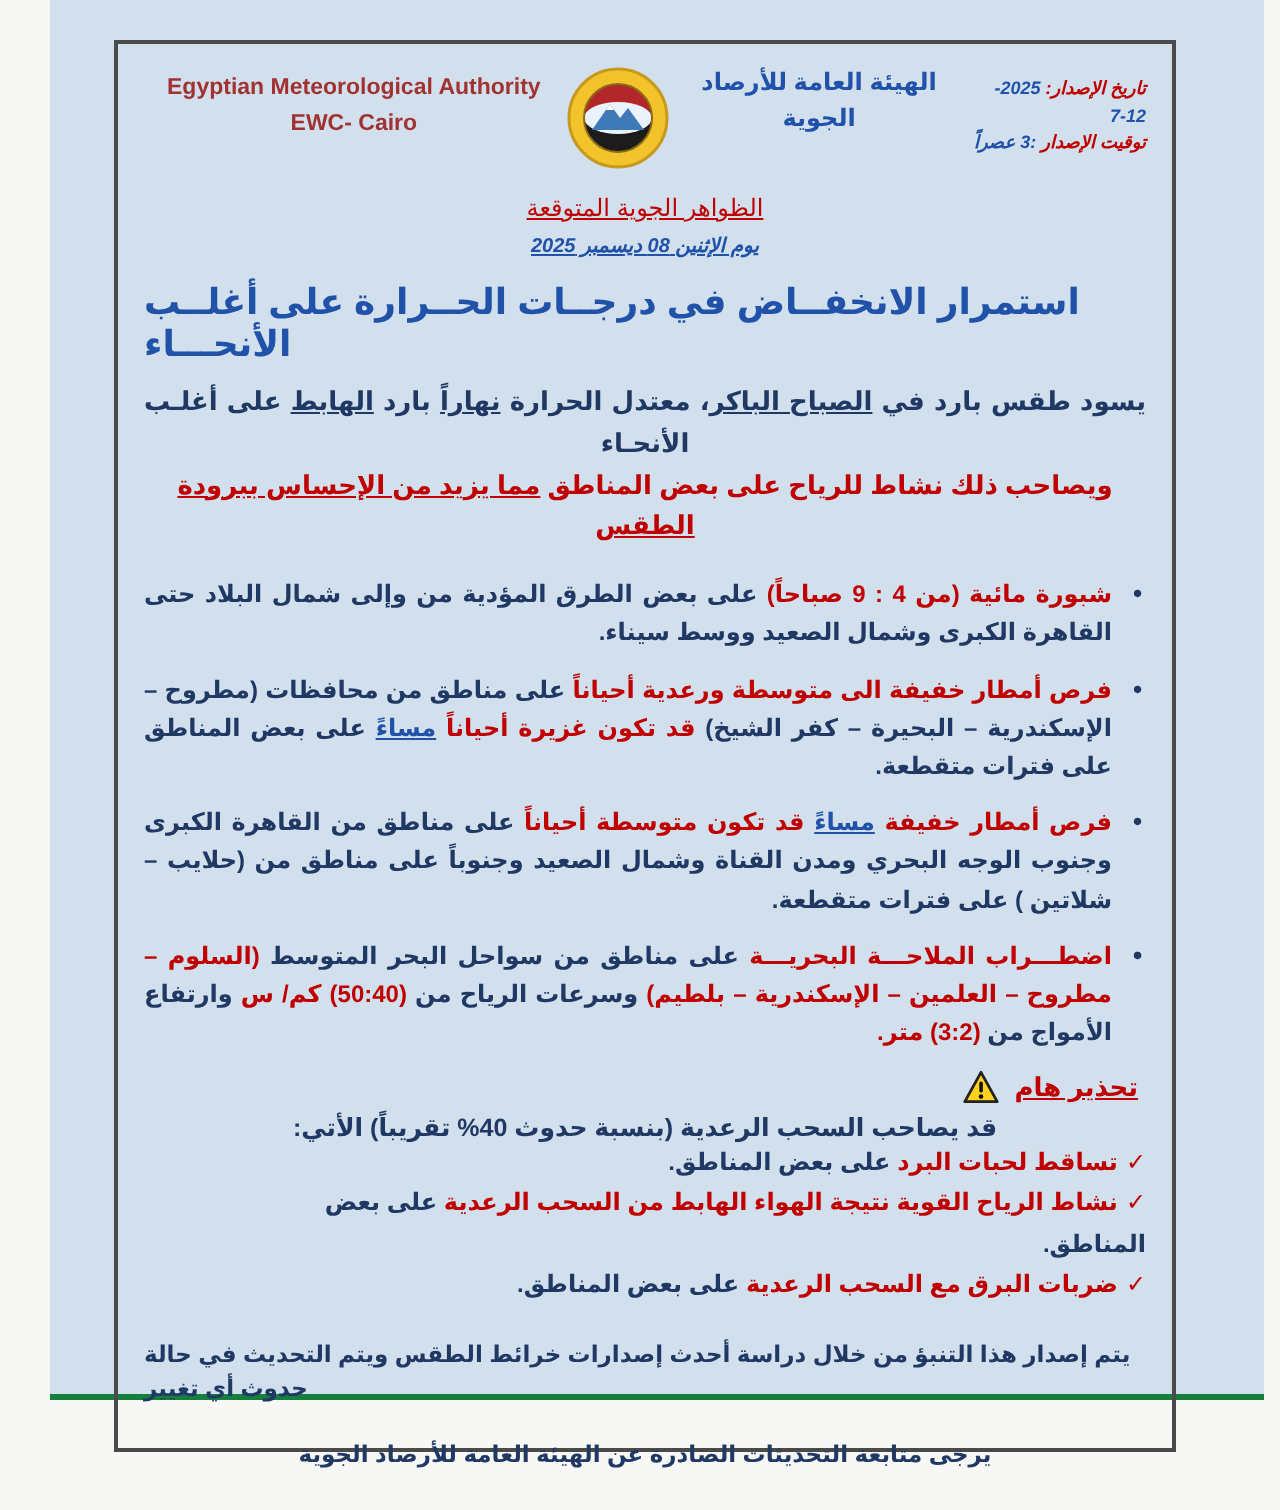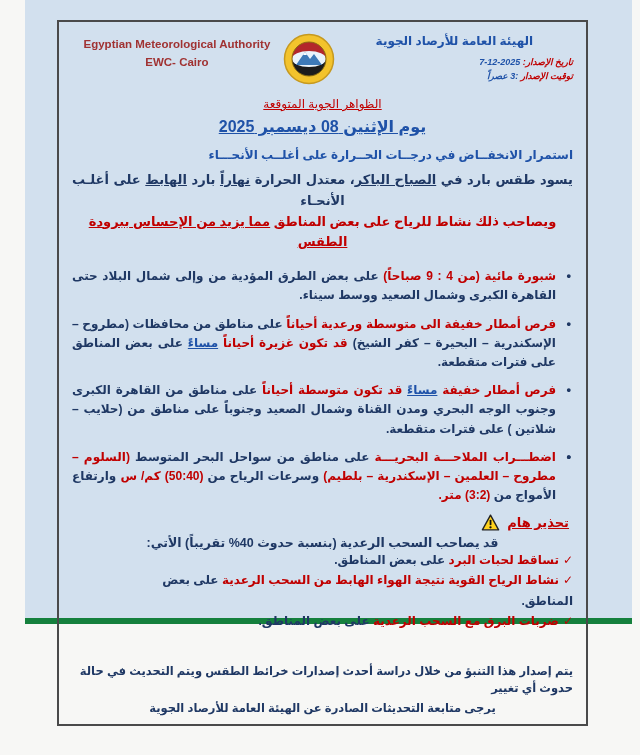--- a/index.html
+++ b/index.html
@@ -7,43 +7,43 @@
     --navy:#1F3864;
     --blue:#1F52A8;
     --enred:#A03232;
     --bg:#D2E0EE;
     --frame:#4A4A4A;
   }
   *{margin:0;padding:0;box-sizing:border-box;}
   html,body{width:640px;height:755px;overflow:hidden;background:#F7F7F5;}
   body{font-family:"Liberation Sans","DejaVu Sans",sans-serif;}
   .page{
-    position:absolute;left:25px;top:0;width:607px;height:624px;
+    position:absolute;left:25px;top:0;width:607px;height:700px;
     background:var(--bg);
-    border-bottom:6px solid #15803d;
+    border-bottom:3px solid #15803d;
   }
   .frame{
     position:absolute;left:32px;top:20px;width:531px;height:706px;
     border:2px solid var(--frame);
     direction:rtl;
     padding:0 13px;
   }
   
   .header{direction:ltr;display:flex;align-items:flex-start;padding-top:10px;height:74px;}
   .h-left{flex:1.15;text-align:center;color:var(--enred);font-weight:bold;font-size:11.5px;line-height:1.55;padding-top:4px;}
   .h-logo{width:54px;display:flex;justify-content:center;padding-top:1px;}
-  .h-right{flex:1.3;display:flex;flex-direction:column;}
+  .h-right{flex:1.3;display:flex;flex-direction:row;}
   .ar-org{ text-align:center;color:var(--blue);font-weight:bold;font-size:12px;line-height:1.5;direction:rtl;}
   .dates{direction:rtl;text-align:right;font-size:9px;font-weight:bold;line-height:1.5;margin-top:6px;padding-left:2px;font-style:italic;}
   .dates .lbl{color:var(--red);}
   .dates .val{color:var(--blue);}
   
   .t1{text-align:center;color:var(--red);font-weight:normal;font-size:12px;text-decoration:underline;margin-top:1px;}
-  .t2{text-align:center;color:var(--blue);font-weight:bold;font-size:16px;text-decoration:underline;margin-top:6px;}
-  .t3{text-align:right;color:var(--blue);font-weight:bold;font-size:12px;margin-top:12px;}
+  .t2{text-align:center;color:var(--blue);font-weight:bold;font-size:10px;text-decoration:underline;margin-top:6px;font-style:italic;}
+  .t3{text-align:left;color:var(--blue);font-weight:bold;font-size:18px;margin-top:12px;}
   
   .para{margin-top:8px;font-size:13px;font-weight:bold;line-height:1.6;}
   .para .pl1{text-align:justify;text-align-last:center;}
   .para .pl2{text-align:center;}
   
   .sg-r{color:var(--red);}
   .sg-n{color:var(--navy);}
   .sg-ru{color:var(--red);text-decoration:underline;}
   .sg-nu{color:var(--navy);text-decoration:underline;}
   .sg-bu{color:var(--blue);text-decoration:underline;}
@@ -53,22 +53,22 @@
   .bullets li .mark{position:absolute;right:2px;top:-1px;color:var(--navy);font-size:13px;}
   
   .warn-head{display:flex;align-items:center;justify-content:flex-start;gap:7px;margin-top:3px;padding-right:4px;}
   .warn-head .wtitle{color:var(--red);font-weight:bold;font-size:13px;text-decoration:underline;}
   .warn-intro{text-align:center;color:var(--navy);font-weight:bold;font-size:12.5px;margin-top:4px;}
   .checks-wrap{text-align:left;padding-left:56px;}
   .checks-inner{display:inline-block;direction:rtl;text-align:right;}
   .checks-inner .citem{font-size:12px;font-weight:bold;line-height:1.68;text-align:right;}
   .checks-inner .cmark{color:var(--red);margin-left:4px;}
   
-  .f1{text-align:right;color:var(--navy);font-weight:bold;font-size:11.5px;margin-top:32px;line-height:1.5;}
-  .f2{text-align:center;color:var(--navy);font-weight:bold;font-size:11.5px;margin-top:4px;}
+  .f1{text-align:left;color:var(--navy);font-weight:bold;font-size:11.5px;margin-top:18px;line-height:1.5;}
+  .f2{text-align:center;color:var(--navy);font-weight:bold;font-size:11.5px;margin-top:16px;}
 </style>
 </head>
 <body>
 
 <div class="page">
   <div class="frame">
 
     <div class="header">
       <div class="h-left">
         <div>Egyptian Meteorological Authority</div>

